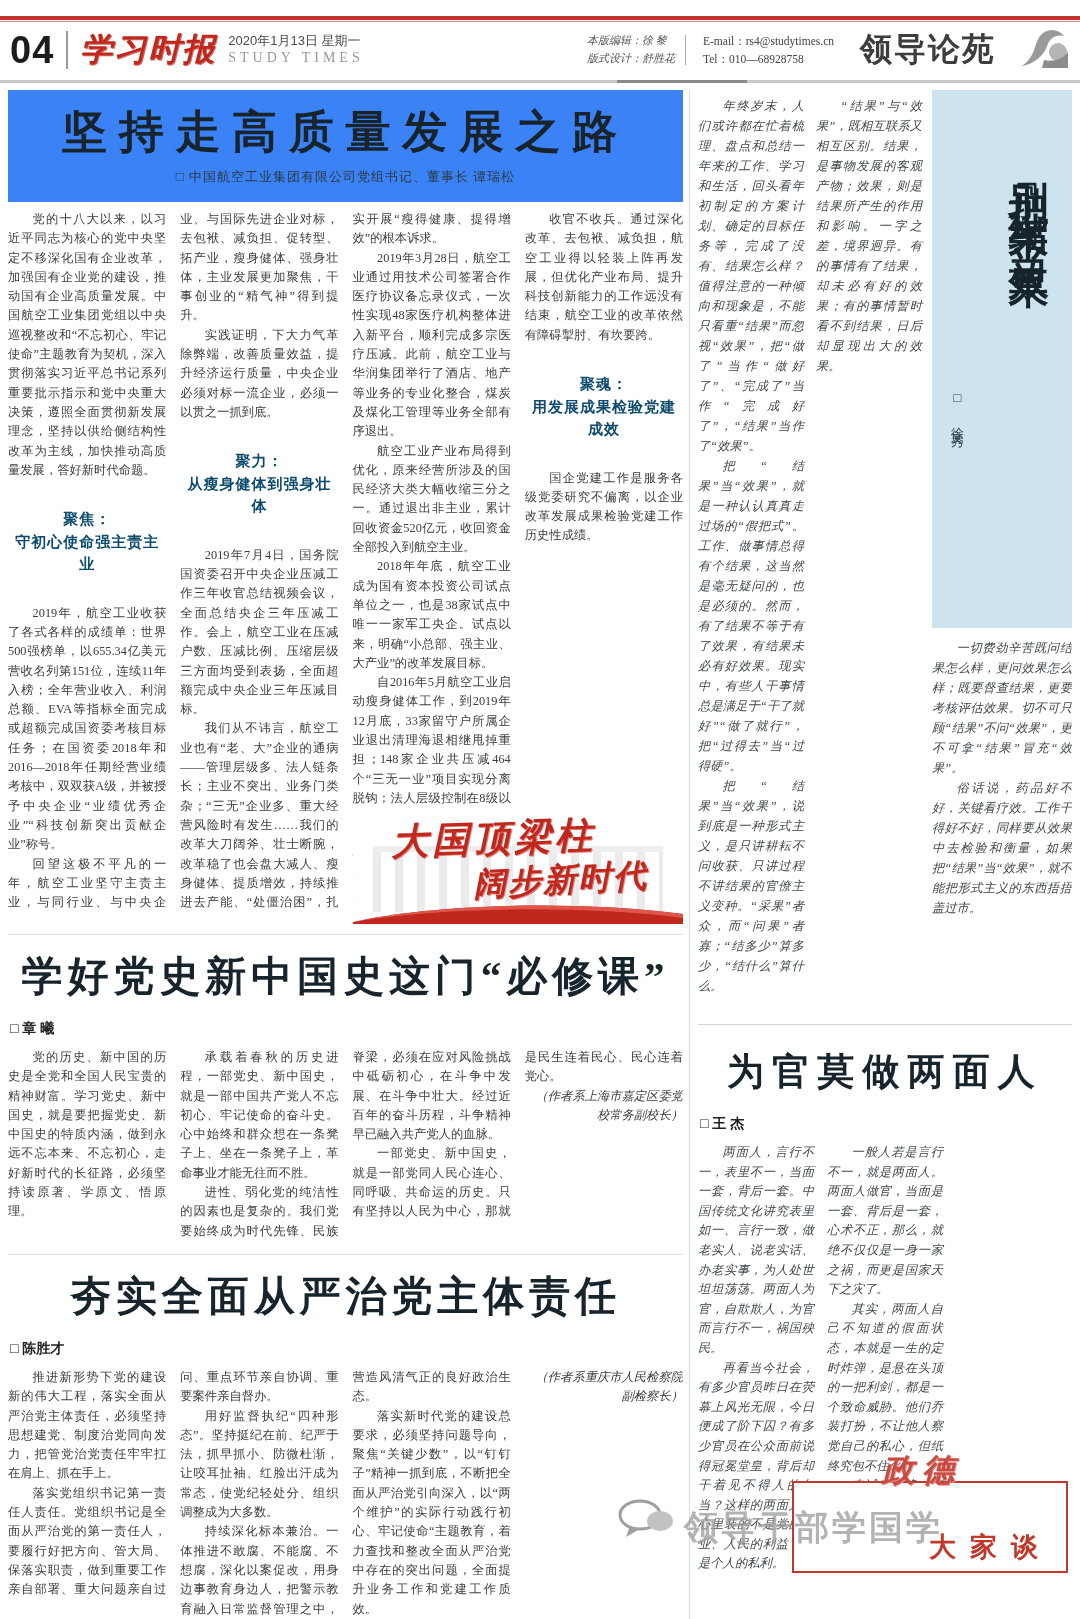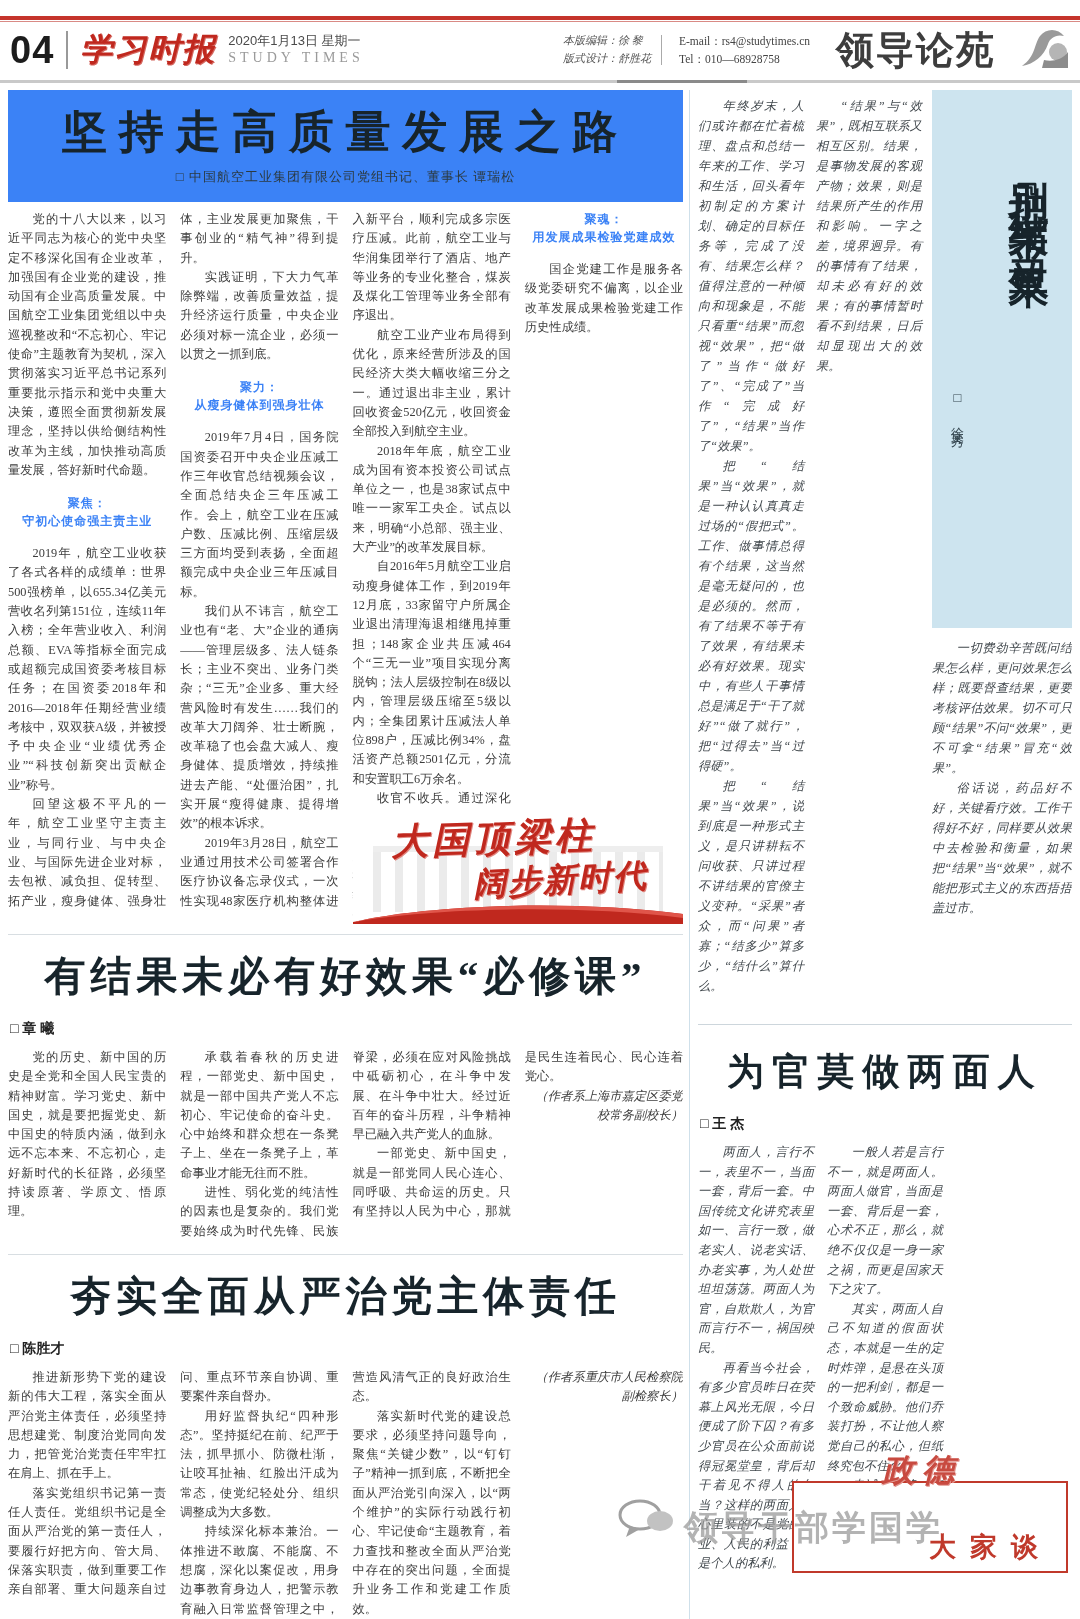--- a/index.html
+++ b/index.html
@@ -13,40 +13,40 @@
   .hdr-div{width:2px;height:38px;background:#999;margin:0 12px;}
   .masthead{font-size:32px;font-weight:bold;font-style:italic;color:#c0281e;letter-spacing:2px;
             text-shadow:1px 1px 0 #d4675f;}
   .date-block{margin-left:12px;line-height:1.25;}
   .date-cn{font-size:13px;color:#4a4a4a;font-family:"Liberation Sans",sans-serif;}
   .date-en{font-size:14px;color:#9a9a9a;letter-spacing:4px;font-family:"Liberation Serif",serif;}
   .hdr-right{margin-left:auto;display:flex;align-items:center;}
   .credits{font-size:11px;color:#555;line-height:1.6;font-style:italic;}
   .vline{width:1px;height:30px;background:#aaa;margin:0 10px;}
   .contact{font-size:11.5px;color:#444;line-height:1.6;font-family:"Liberation Serif",serif;margin-left:7px;}
-  .section-title{font-size:38px;font-weight:bold;color:#3d3d3d;margin-left:26px;letter-spacing:2px;
+  .section-title{font-size:32px;font-weight:bold;color:#3d3d3d;margin-left:26px;letter-spacing:2px;
                  font-family:"Liberation Sans",sans-serif;}
   .hdr-logo{margin-left:18px;}
   .header-rule{position:absolute;top:80px;left:0;width:100%;height:3px;background:#c9c9c9;}
   .header-rule .dark{position:absolute;left:617px;width:130px;height:3px;background:#8a8a8a;}
   
   .content{position:absolute;top:90px;left:8px;right:8px;bottom:0;display:flex;}
   .left-zone{width:688px;}
   .zone-div{width:1px;background:#cfe0ea;margin:0 8px 0 6px;}
   .right-zone{flex:1;position:relative;}
   
   .blue-head{background:#3b82f6;height:110px;text-align:center;padding-top:2px;}
   .main-title{font-size:45px;font-weight:bold;color:#17242b;letter-spacing:0.26em;margin:10px 0 6px 0;}
   .main-byline{font-size:13px;color:#2b3a42;letter-spacing:1px;}
   .body-cols{margin-top:8px;height:714px;position:relative;overflow:hidden;}
   .cols4{column-count:4;column-gap:14px;column-fill:auto;height:100%;
          font-size:12.3px;line-height:19.3px;text-align:justify;color:#3c3c3c;}
   .para{margin:0;text-indent:2em;}
-  .colhead{font-family:"Liberation Sans",sans-serif;font-size:12px;font-weight:bold;color:#3b82f6;
-           text-align:center;margin:14px 0;white-space:pre-line;line-height:1.5;letter-spacing:1px;
+  .colhead{font-family:"Liberation Sans",sans-serif;font-size:15px;font-weight:bold;color:#0c4a6e;
+           text-align:center;margin:28px 0;white-space:pre-line;line-height:1.5;letter-spacing:1px;
            break-inside:avoid;}
   
   .banner{position:absolute;right:0;bottom:0;width:330px;height:118px;background:#fff;overflow:hidden;}
   .banner .building{position:absolute;left:20px;right:20px;top:40px;height:60px;opacity:.16;
       background:repeating-linear-gradient(90deg,#8a8a8a 0 8px,#ffffff 8px 22px);border-top:6px solid #9a9a9a;}
   .banner .l1{position:absolute;left:38px;top:8px;font-size:37px;font-weight:bold;font-style:italic;
       color:#c0281e;letter-spacing:4px;transform:rotate(-2deg);text-shadow:1px 1px 0 #e0867f;}
   .banner .l2{position:absolute;left:120px;top:52px;font-size:33px;font-weight:bold;font-style:italic;
       color:#c0281e;letter-spacing:2px;transform:rotate(-3deg);text-shadow:1px 1px 0 #e0867f;}
   .banner svg{position:absolute;left:0;bottom:0;}
@@ -158,21 +158,21 @@
           <svg width="330" height="26" viewBox="0 0 330 26">
             <path d="M0 24 C80 6 220 2 330 16 L330 26 L0 26 Z" fill="#c0281e"></path>
             <path d="M0 24 C80 10 220 6 330 20 L330 16 C220 2 80 6 0 24 Z" fill="#e0554a"></path>
           </svg>
         </div>
       </div>
 
       <div class="art-rule"></div>
 
       <div>
-        <div class="art-title">有结果未必有好效果“必修课”</div>
+        <div class="art-title">学好党史新中国史这门“必修课”</div>
         <div class="author">□ 章  曦</div>
         <div class="cols4 art2-cols">
             <p class="para">党的历史、新中国的历史是全党和全国人民宝贵的精神财富。学习党史、新中国史，就是要把握党史、新中国史的特质内涵，做到永远不忘本来、不忘初心，走好新时代的长征路，必须坚持读原著、学原文、悟原理。</p>
             <p class="para">承载着春秋的历史进程，一部党史、新中国史，就是一部中国共产党人不忘初心、牢记使命的奋斗史。心中始终和群众想在一条凳子上、坐在一条凳子上，革命事业才能无往而不胜。</p>
             <p class="para">进性、弱化党的纯洁性的因素也是复杂的。我们党要始终成为时代先锋、民族脊梁，必须在应对风险挑战中砥砺初心，在斗争中发展、在斗争中壮大。经过近百年的奋斗历程，斗争精神早已融入共产党人的血脉。</p>
             <p class="para">一部党史、新中国史，就是一部党同人民心连心、同呼吸、共命运的历史。只有坚持以人民为中心，那就是民生连着民心、民心连着党心。</p>
             <p class="para note">（作者系上海市嘉定区委党校常务副校长）</p>
           </div>
       </div>
 

